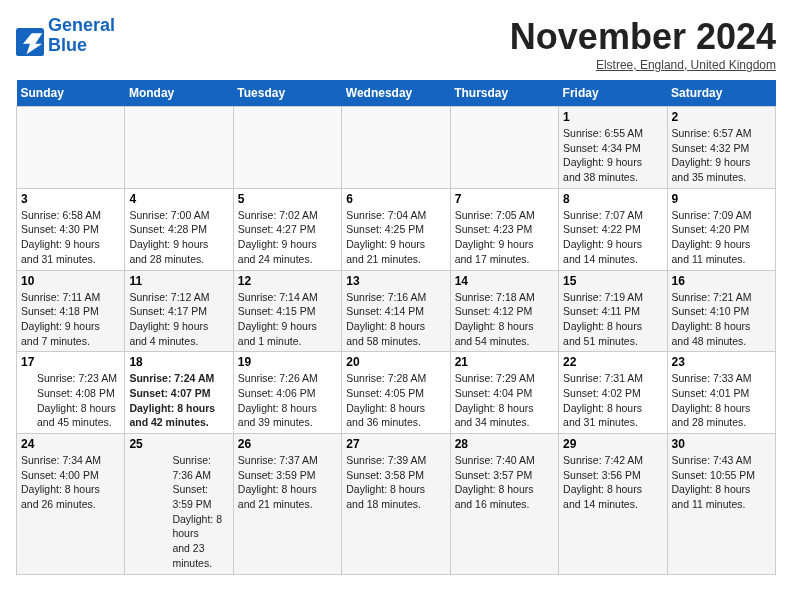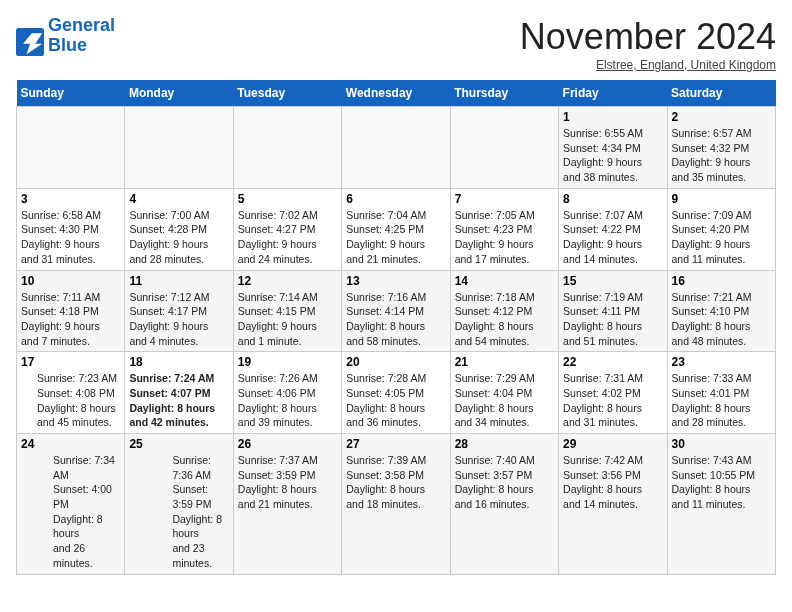--- a/index.html
+++ b/index.html
@@ -30,21 +30,21 @@
     .logo-text .blue-line { color: #2196f3; }
     .logo-icon {
       width: 28px;
       height: 28px;
     }
     .title-area {
       text-align: right;
     }
     .main-title {
       font-size: 36px;
-      font-weight: normal;
+      font-weight: bold;
       color: #222;
     }
     .subtitle {
       font-size: 12px;
       color: #444;
       text-decoration: underline;
     }
     table {
       width: 100%;
       border-collapse: collapse;
@@ -291,21 +291,21 @@
           <span class="day-num">23</span>
           <div class="day-info" style="white-space: pre-line;">Sunrise: 7:33 AM
 Sunset: 4:01 PM
 Daylight: 8 hours
 and 28 minutes.</div>
         </td>
       </tr>
       <tr>
         <td>
           <span class="day-num">24</span>
-          <div class="day-info" style="white-space: pre-line; margin-left: 32px;">Sunrise: 7:34 AM
+          <div class="day-info" style="white-space: pre-line;">Sunrise: 7:34 AM
 Sunset: 4:00 PM
 Daylight: 8 hours
 and 26 minutes.</div>
         </td>
         <td>
           <span class="day-num">25</span>
           <div class="day-info" style="white-space: pre-line; margin-left: 43px;">Sunrise: 7:36 AM
 Sunset: 3:59 PM
 Daylight: 8 hours
 and 23 minutes.</div>

